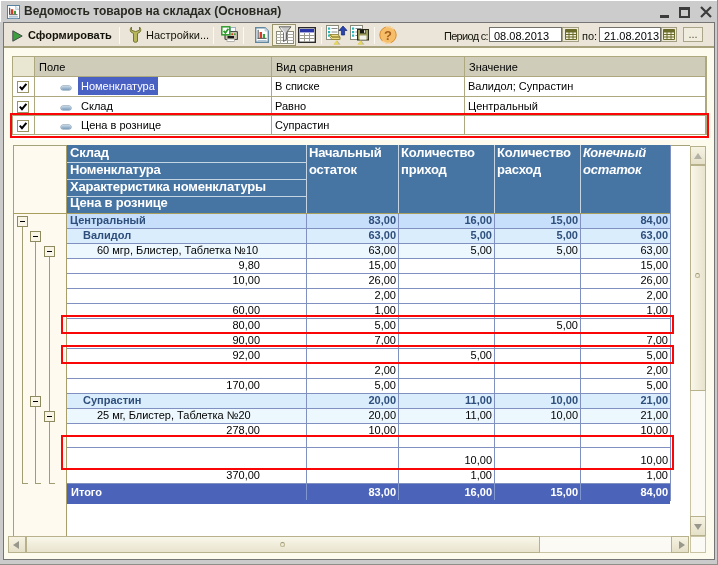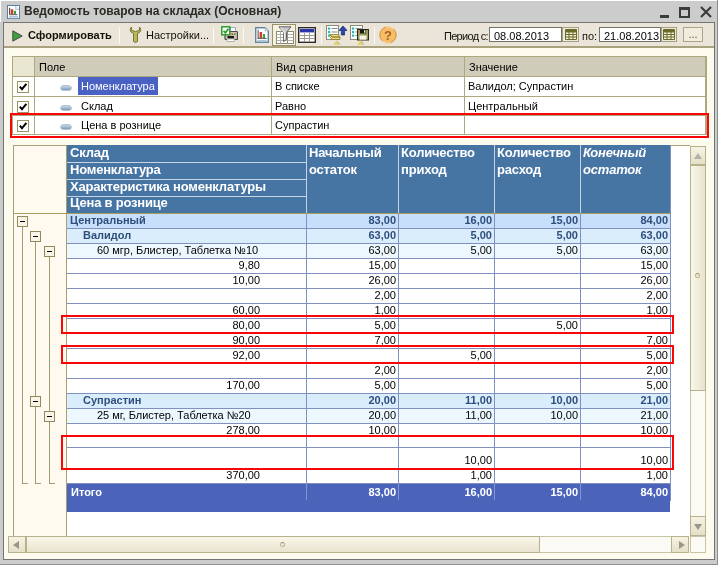--- a/index.html
+++ b/index.html
@@ -366,21 +366,21 @@
 </div>
 <div class="row wr" style="left:66px;top:454px;height:15px;">
 <div class="cell" style="left:332px;width:96px;">10,00</div>
 <div class="cell" style="left:514px;width:90px;">10,00</div>
 </div>
 <div class="row wr" style="left:66px;top:469px;height:15px;">
 <div class="cell" style="left:0;width:196px;">370,00</div>
 <div class="cell" style="left:332px;width:96px;">1,00</div>
 <div class="cell" style="left:514px;width:90px;">1,00</div>
 </div>
-<div class="row total" style="left:66px;top:484px;height:28px;border-bottom:none;">
+<div class="row total" style="left:66px;top:484px;height:20px;border-bottom:none;">
 <div class="celln" style="left:5px;top:2px;">Итого</div>
 <div class="cell" style="left:240px;width:92px;top:2px;">83,00</div>
 <div class="cell" style="left:332px;width:96px;top:2px;">16,00</div>
 <div class="cell" style="left:428px;width:86px;top:2px;">15,00</div>
 <div class="cell" style="left:514px;width:90px;top:2px;">84,00</div>
 </div>
 <div class="abs" style="left:306px;top:214px;width:1px;height:269px;background:#8091C1;"></div>
 <div class="abs" style="left:398px;top:214px;width:1px;height:269px;background:#8091C1;"></div>
 <div class="abs" style="left:494px;top:214px;width:1px;height:269px;background:#8091C1;"></div>
 <div class="abs" style="left:580px;top:214px;width:1px;height:269px;background:#8091C1;"></div>

